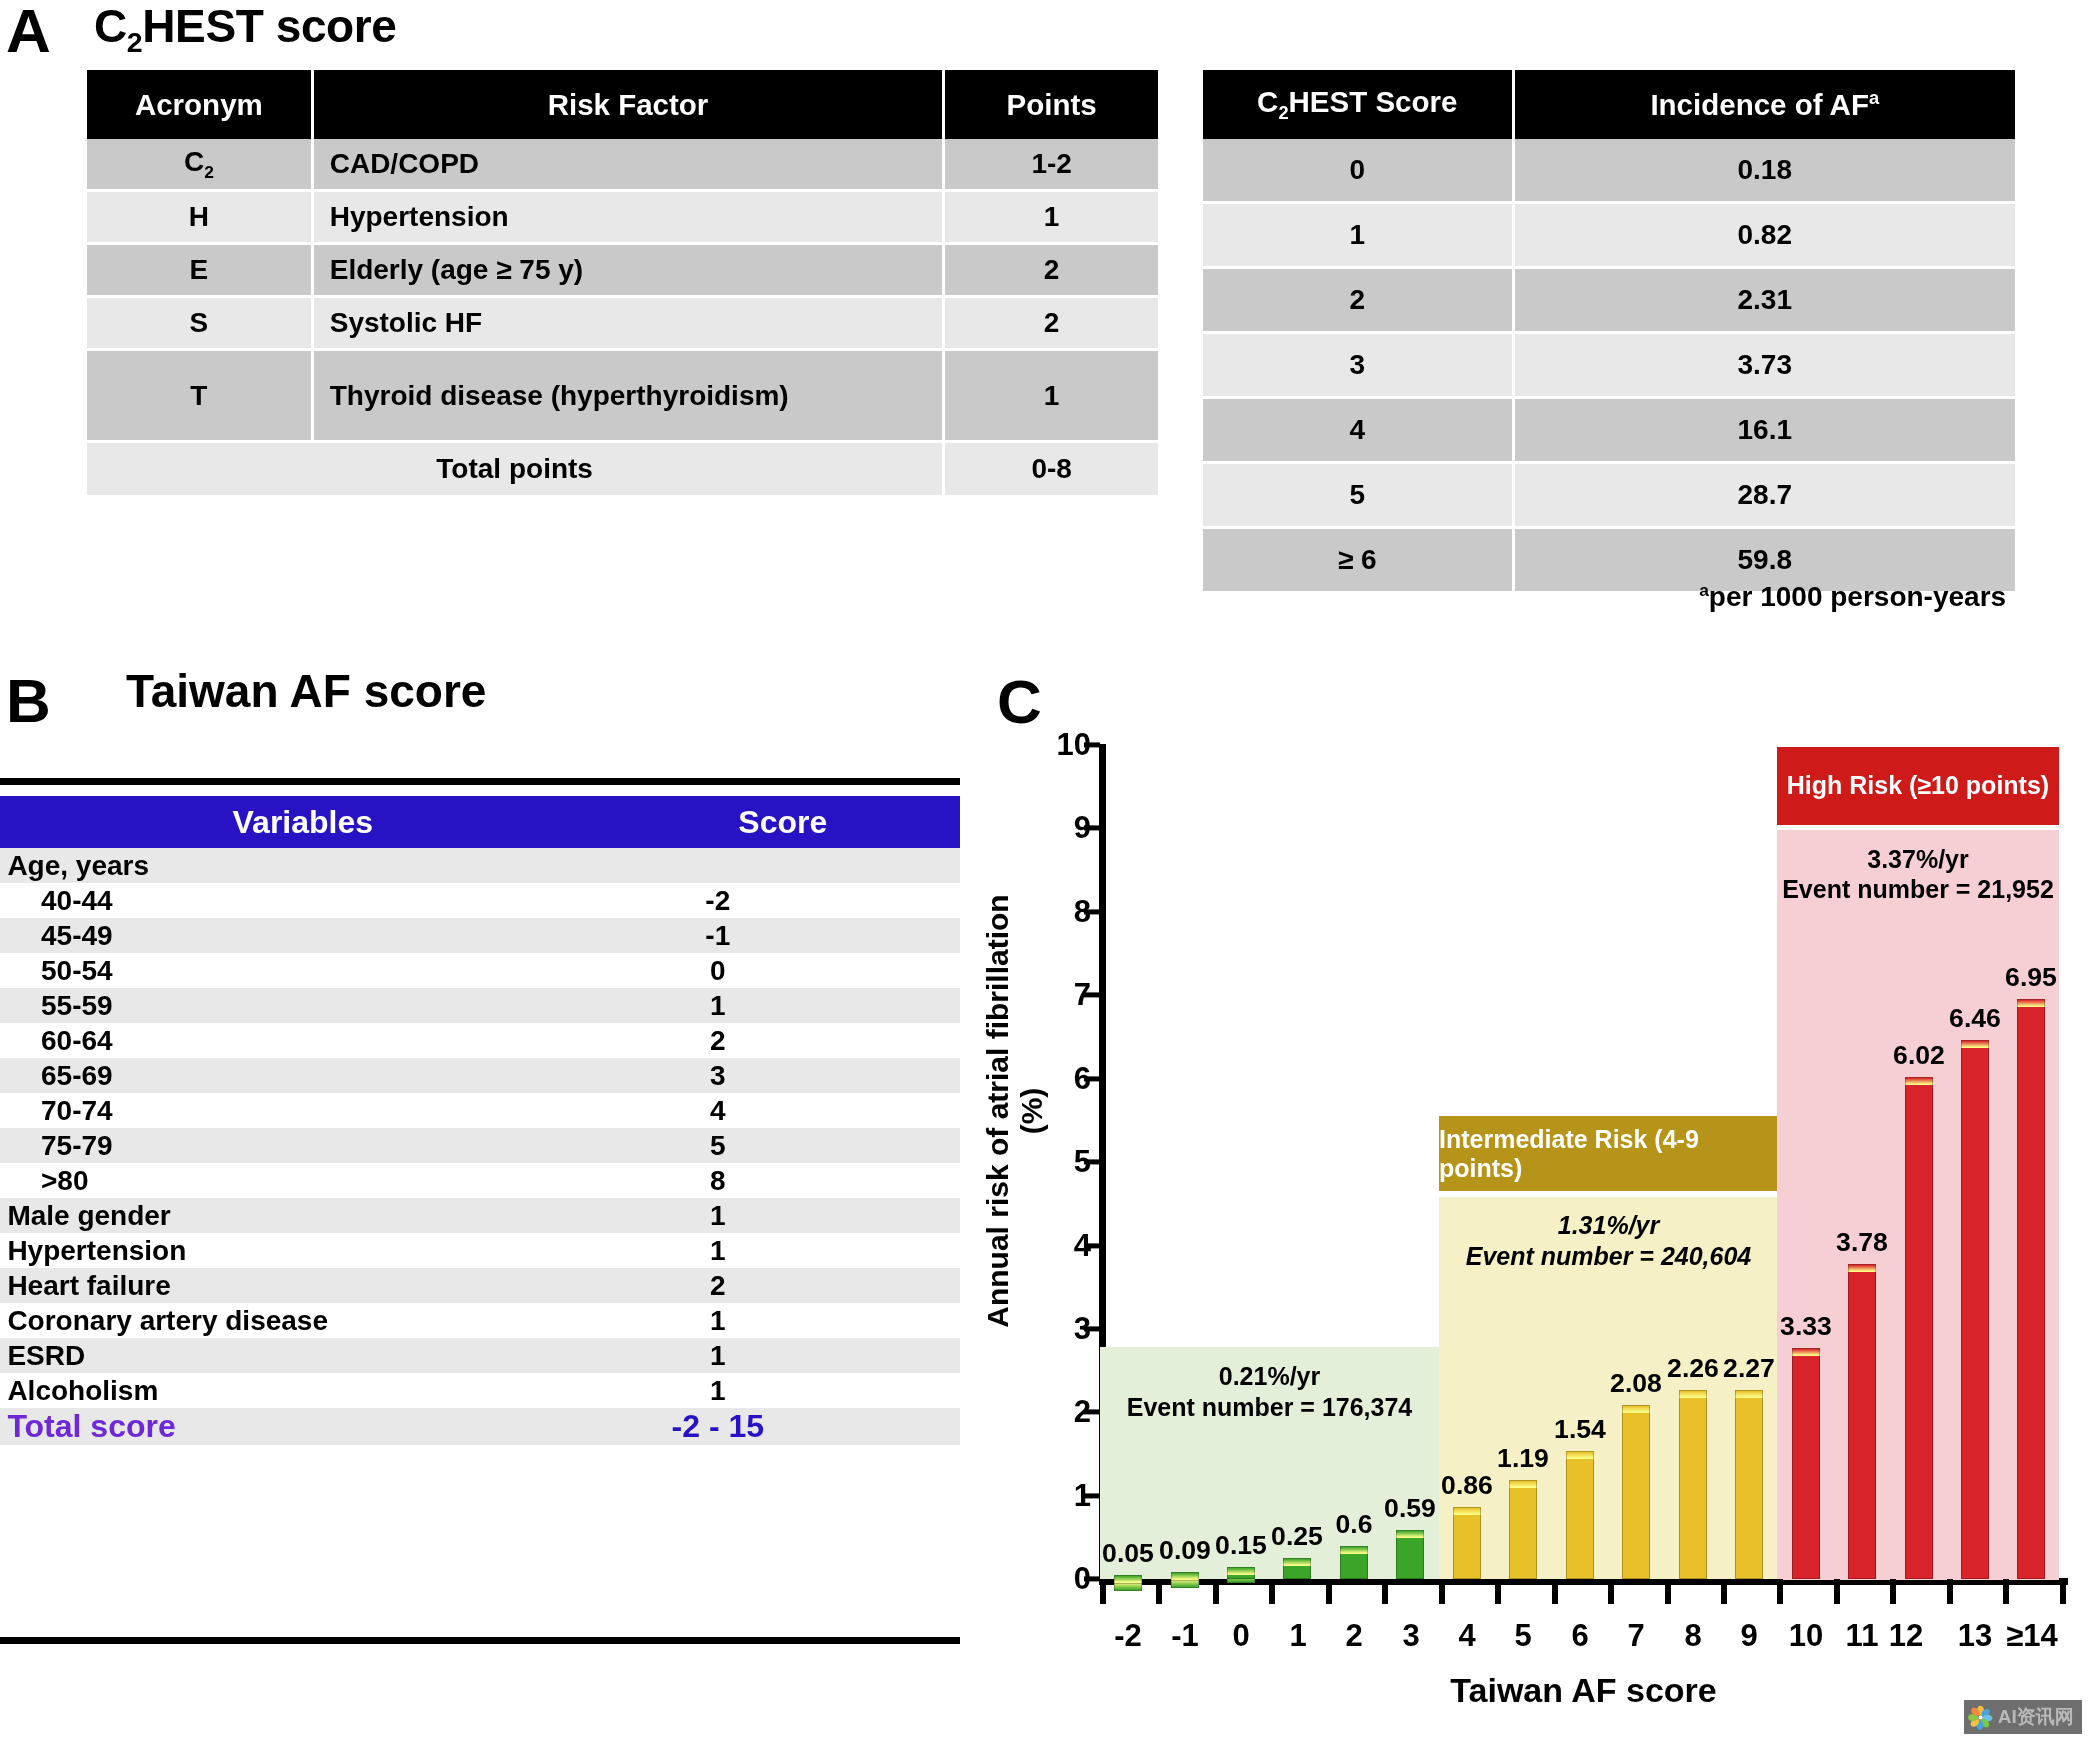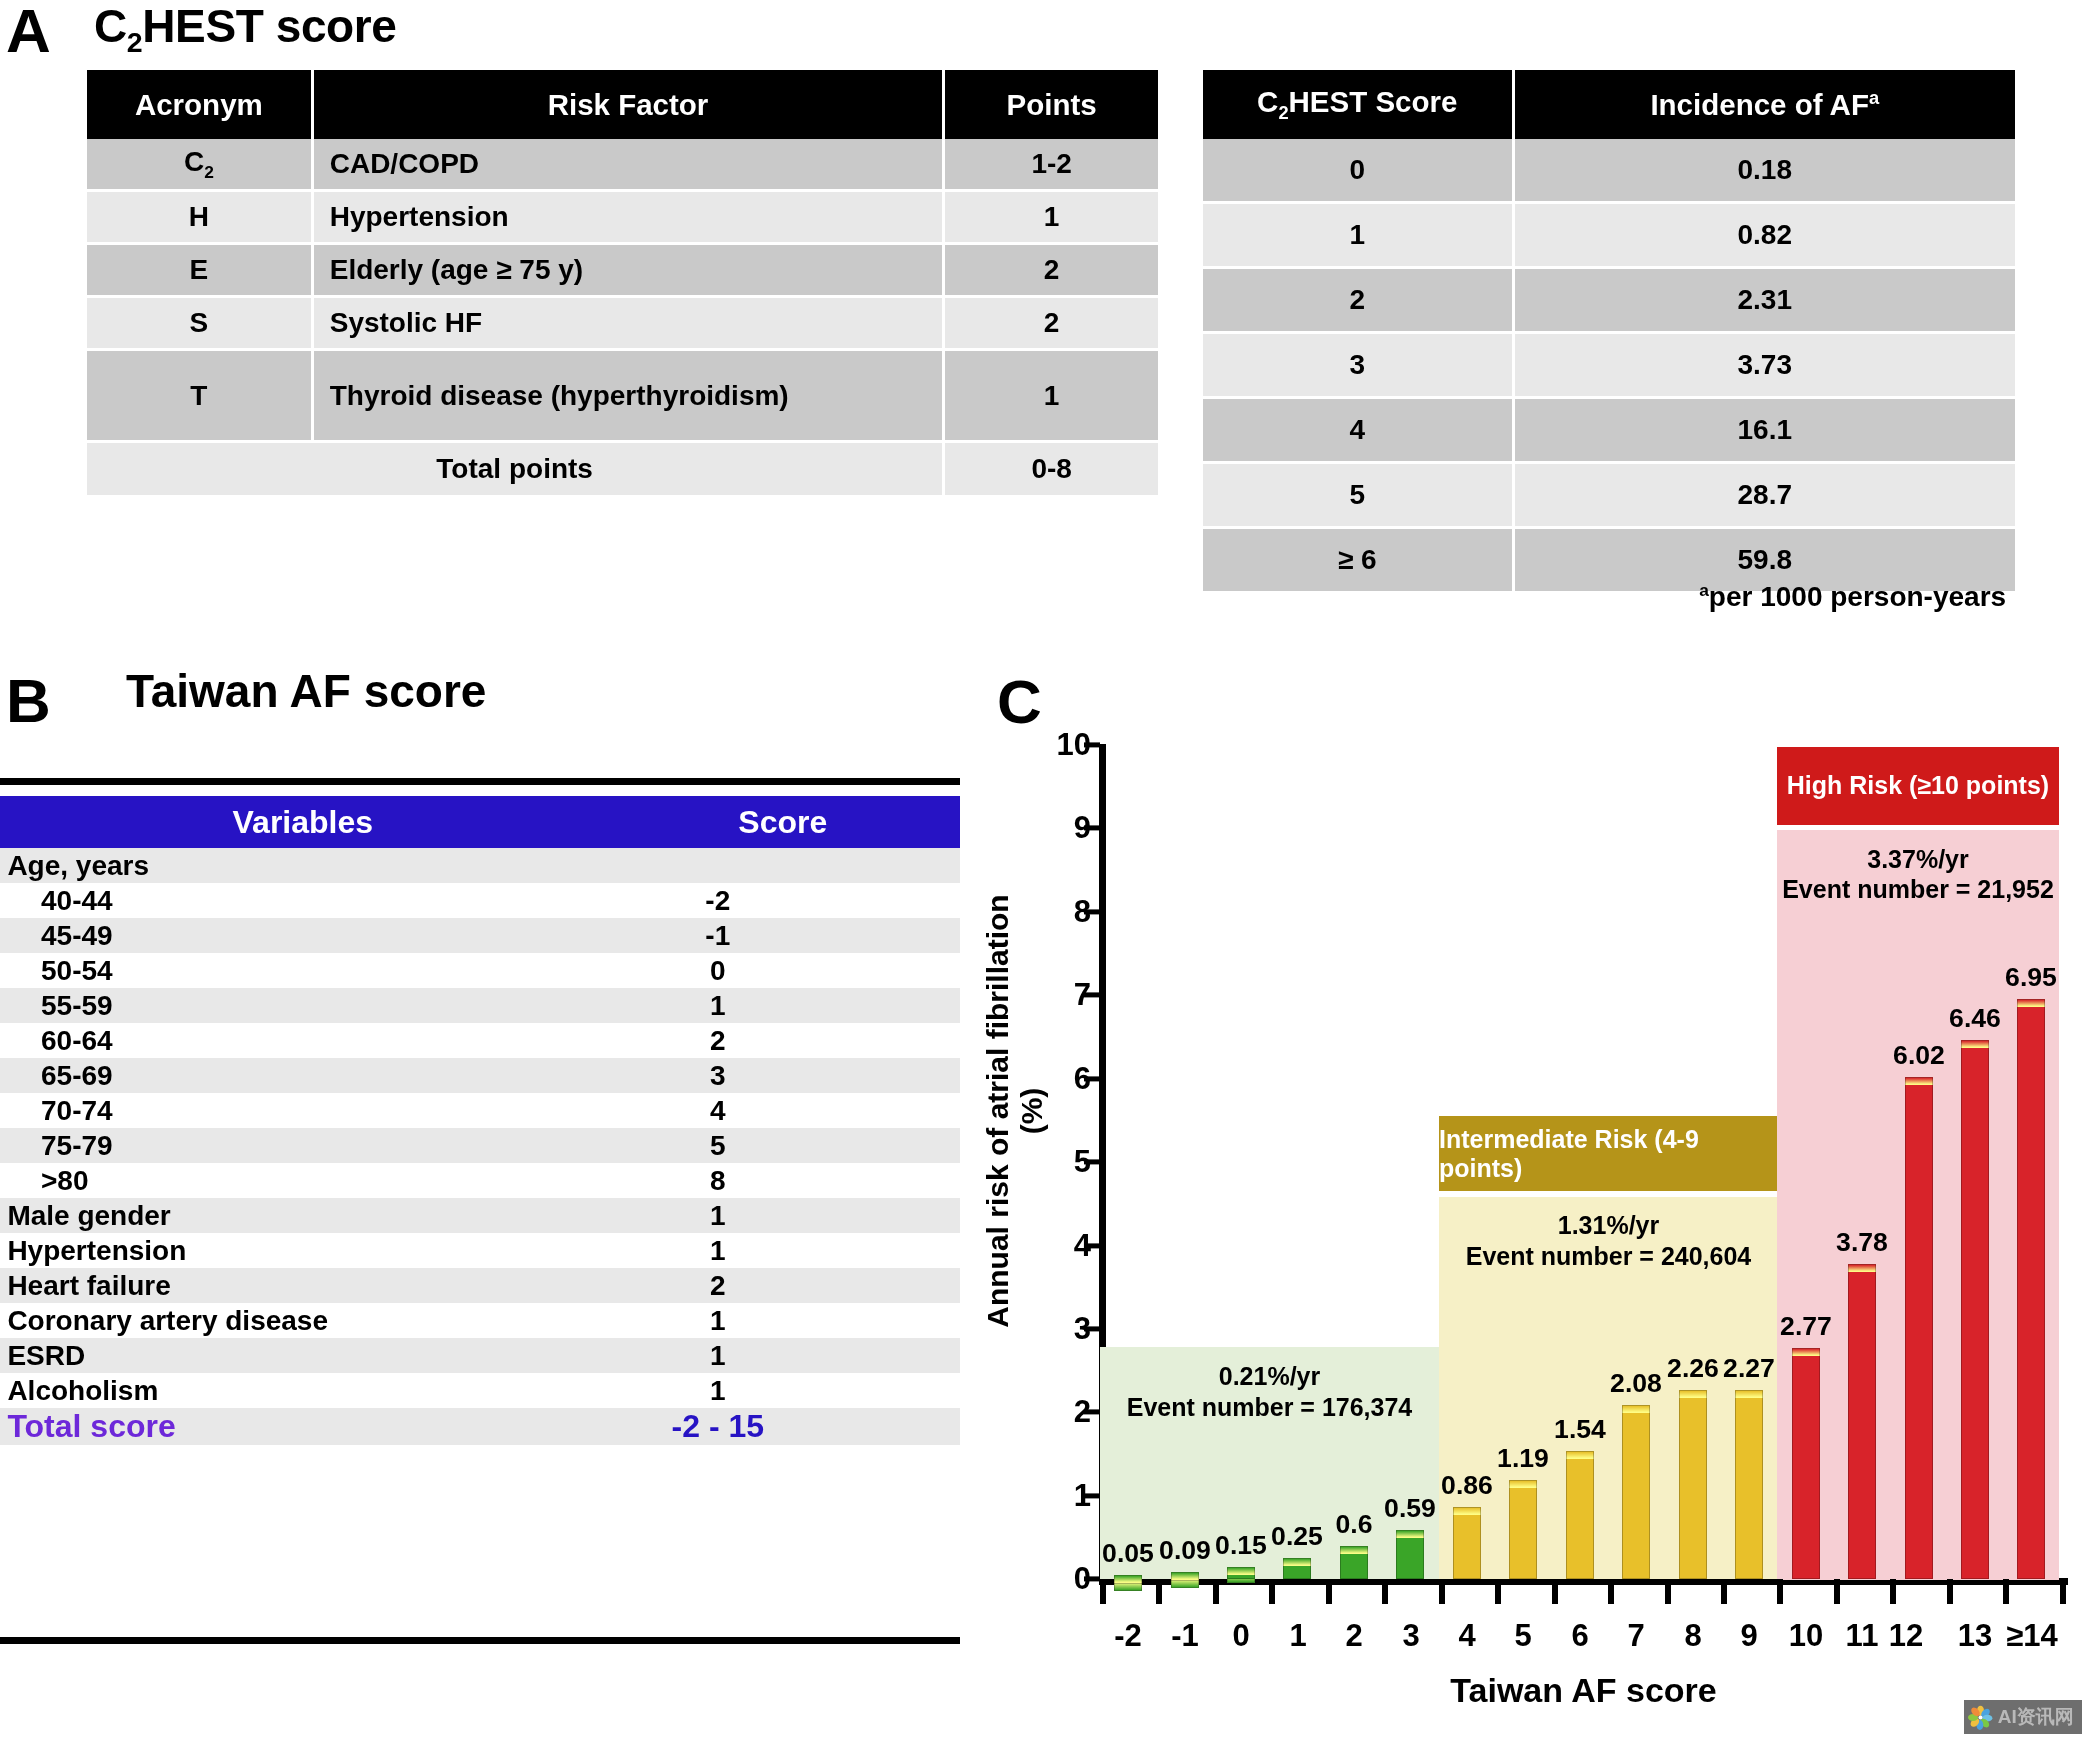--- a/index.html
+++ b/index.html
@@ -274,21 +274,21 @@
       <div class="band" style="left: 0px; width: 339px; top: 538px; height: 296px;">
         <div class="bandbody" style="background: rgb(228, 239, 217); top: 64px;"></div>
         <div class="bandstats" style="top: 78px;">
           <div>0.21%/yr</div>
           <div>Event number = 176,374</div>
         </div>
       </div>
       <div class="band" style="left: 339px; width: 339px; top: 371px; height: 463px;">
         <div class="bandbody" style="background: rgb(246, 240, 198); top: 81px;"></div>
         <div class="bandhdr" style="background: rgb(181, 148, 25); top: 0px; height: 75px;">Intermediate Risk (4-9 points)</div>
-        <div class="bandstats" style="top: 94px;">
+        <div class="bandstats" style="top: 94px; font-style: italic;">
           <div>1.31%/yr</div>
           <div>Event number = 240,604</div>
         </div>
       </div>
       <div class="band" style="left: 677px; width: 282px; top: 1.7px; height: 833px;">
         <div class="bandbody" style="background: rgb(246, 207, 212); top: 83px;"></div>
         <div class="bandhdr" style="background: rgb(207, 26, 26); top: 0px; height: 78px;">High Risk (≥10 points)</div>
         <div class="bandstats" style="top: 97px;">
           <div>3.37%/yr</div>
           <div>Event number = 21,952</div>
@@ -374,21 +374,21 @@
       <div class="bar" style="left: 635px; width: 28px; height: 189px;">
         <div class="cap" style="background:linear-gradient(180deg,#e8c02a 0%,#ffff88 45%,#e8c02a 100%);border:1.5px solid rgba(0,0,0,.25);box-sizing:border-box"></div>
         <div class="body" style="background:linear-gradient(90deg,#e8c02a 0%,#e8c02a 100%);border:1.5px solid rgba(0,0,0,.25);border-top:none;box-sizing:border-box"></div>
         <div class="vlabel">2.27</div>
       </div>
       <div class="xtick" style="left: 649px;">9</div>
       <div class="xtickmark" style="left: 621px;"></div>
       <div class="bar" style="left: 692px; width: 28px; height: 231px;">
         <div class="cap" style="background:linear-gradient(180deg,#d8232a 0%,#ffff88 45%,#d8232a 100%);border:1.5px solid rgba(0,0,0,.25);box-sizing:border-box"></div>
         <div class="body" style="background:linear-gradient(90deg,#d8232a 0%,#d8232a 100%);border:1.5px solid rgba(0,0,0,.25);border-top:none;box-sizing:border-box"></div>
-        <div class="vlabel">2.77</div>
+        <div class="vlabel">3.33</div>
       </div>
       <div class="xtick" style="left: 706px;">10</div>
       <div class="xtickmark" style="left: 677px;"></div>
       <div class="bar" style="left: 748px; width: 28px; height: 315px;">
         <div class="cap" style="background:linear-gradient(180deg,#d8232a 0%,#ffff88 45%,#d8232a 100%);border:1.5px solid rgba(0,0,0,.25);box-sizing:border-box"></div>
         <div class="body" style="background:linear-gradient(90deg,#d8232a 0%,#d8232a 100%);border:1.5px solid rgba(0,0,0,.25);border-top:none;box-sizing:border-box"></div>
         <div class="vlabel">3.78</div>
       </div>
       <div class="xtick" style="left: 762px;">11</div>
       <div class="xtickmark" style="left: 734px;"></div>

